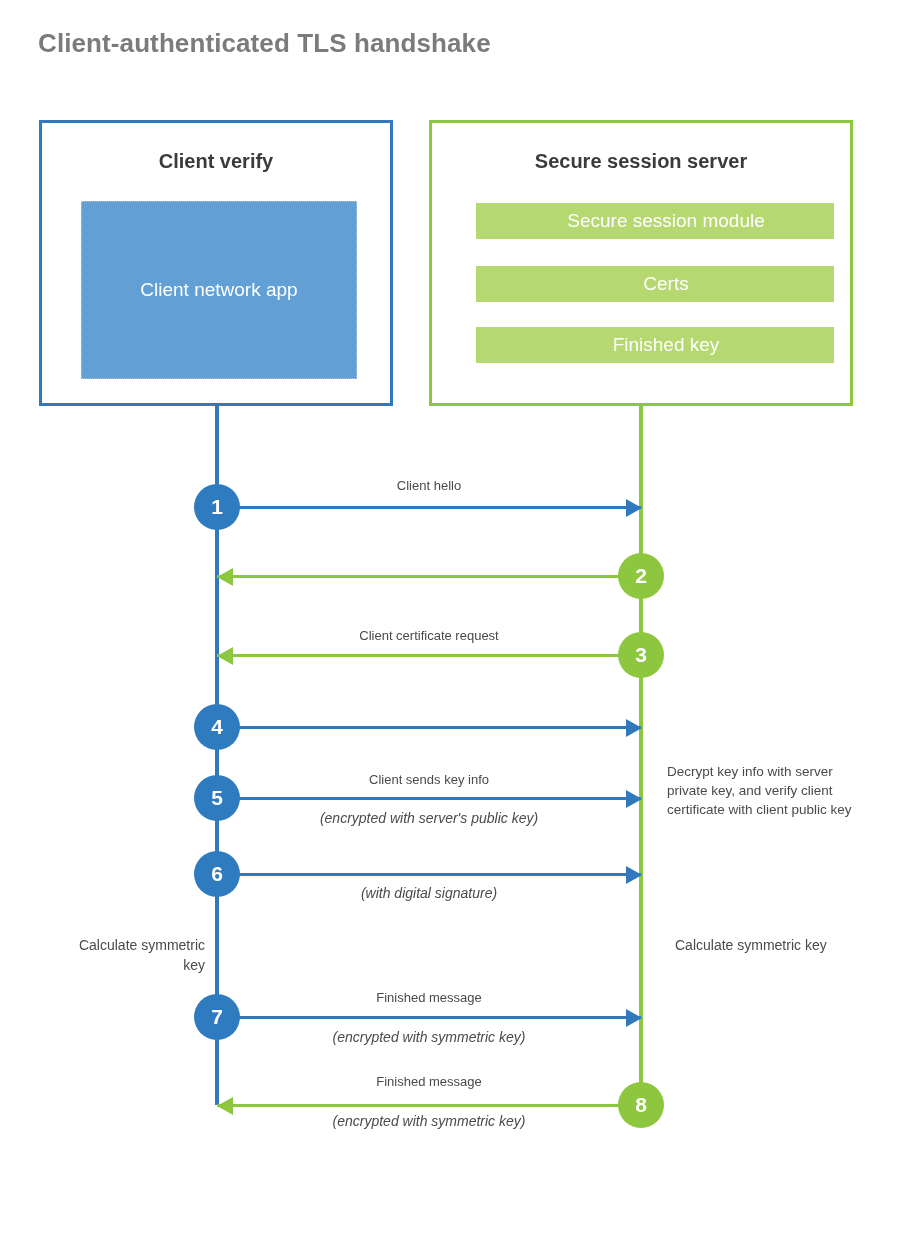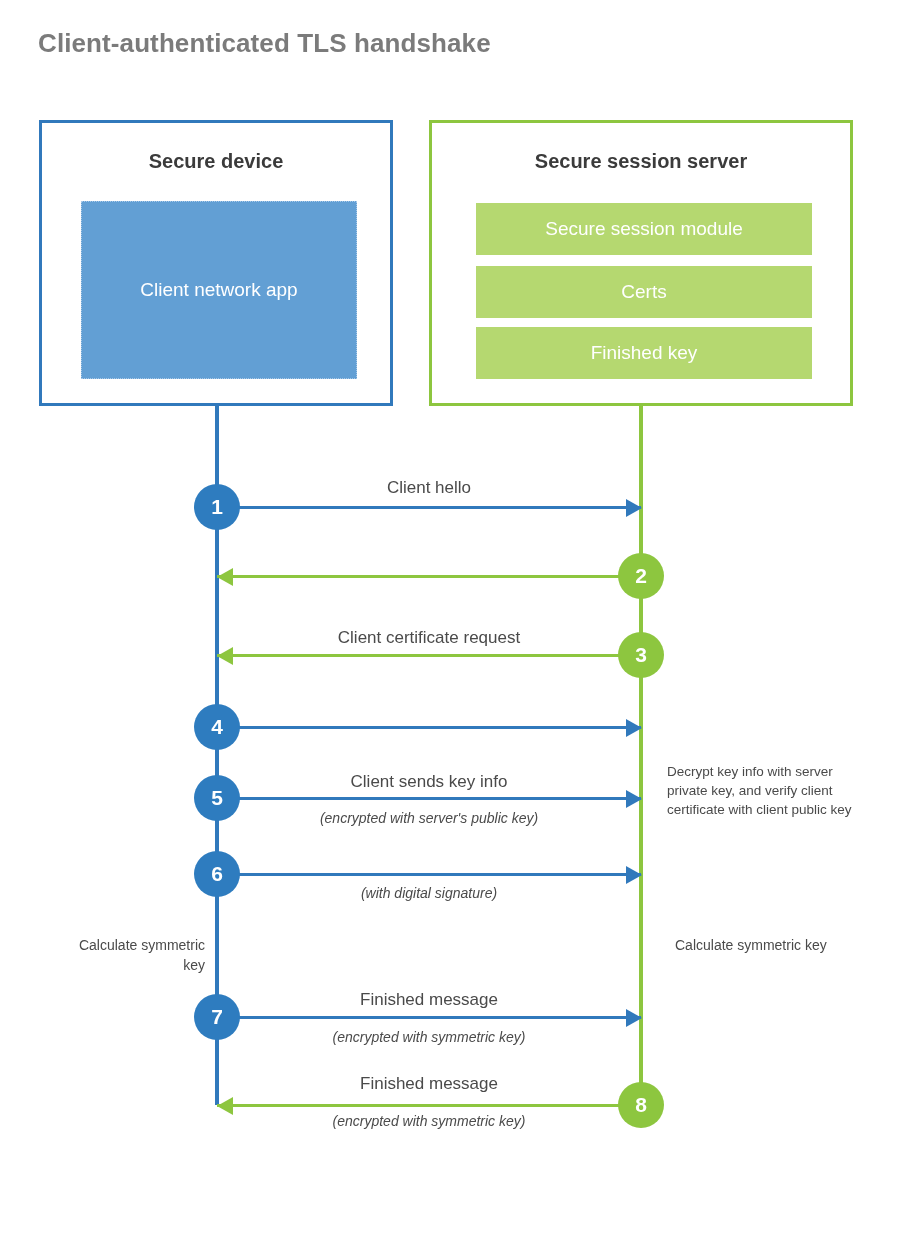--- a/index.html
+++ b/index.html
@@ -82,28 +82,29 @@
     justify-content: center;
     text-align: center;
     line-height: 1.28;
   }
 
   
   .server-bar {
     position: absolute;
     left: 44px;
     width: 336px;
-    height: 52px;
+    height: 36px;
     background: #b5d870;
     color: #ffffff;
     font-size: 19px;
     display: flex;
     align-items: center;
     justify-content: center;
     text-align: center;
+    padding-left: 22px;
   }
   #server-bar-0 { top: 80px; }
   #server-bar-1 { top: 143px; }
   #server-bar-2 { top: 204px; }
 
   
   .lifeline {
     position: absolute;
     width: 4px;
   }
@@ -165,21 +166,21 @@
   .step-circle.green {
     background: #8dc63f;
     left: 618px;
   }
 
   .msg-label {
     position: absolute;
     left: 217px;
     width: 424px;
     text-align: center;
-    font-size: 17px;
+    font-size: 13px;
     color: #4a4a4a;
     white-space: nowrap;
   }
   .msg-sublabel {
     position: absolute;
     left: 217px;
     width: 424px;
     text-align: center;
     font-size: 14px;
     color: #4a4a4a;
@@ -216,21 +217,21 @@
   }
 </style>
 </head>
 <body>
 
 <div id="canvas">
 
   <div id="page-title">Client-authenticated TLS handshake</div>
 
   <div class="actor-box" id="client-box">
-    <div class="actor-title">Secure device</div>
+    <div class="actor-title">Client verify</div>
     <div id="client-app">Client network app</div>
   </div>
 
   <div class="actor-box" id="server-box">
     <div class="actor-title">Secure session server</div>
     <div class="server-bar" id="server-bar-0">Secure session module</div>
     <div class="server-bar" id="server-bar-1">Certs</div>
     <div class="server-bar" id="server-bar-2">Finished key</div>
   </div>
 

